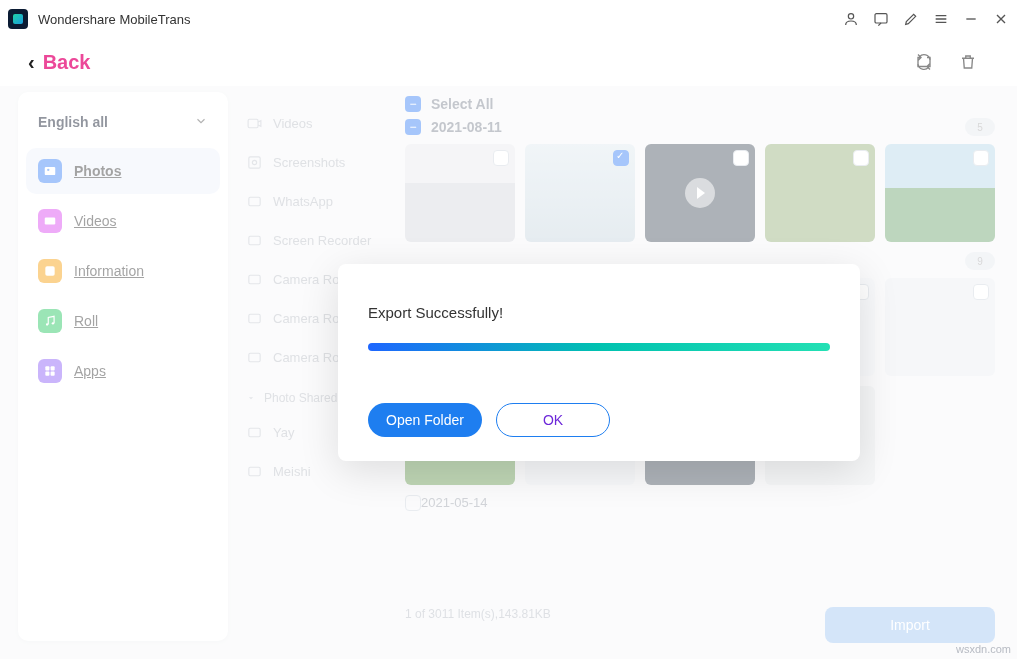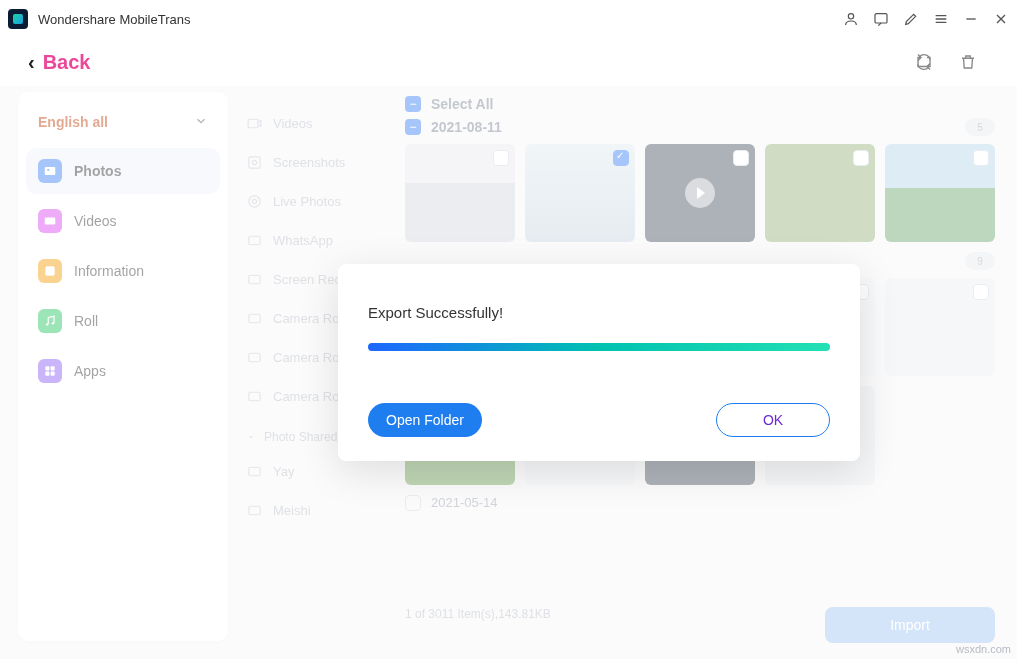--- a/index.html
+++ b/index.html
@@ -20,23 +20,23 @@
 .back-chevron { font-size: 20px; color: #222; font-weight: 600; }
 .back-label { font-size: 20px; color: #ec4899; font-weight: 700; }
 .backrow-actions { display: flex; gap: 26px; color: #888; }
 .backrow-actions svg { width: 18px; height: 18px; cursor: pointer; }
 
 
 .content { position: absolute; top: 86px; left: 0; right: 0; bottom: 0; display: flex; }
 
 
 .sidebar { width: 210px; background: #fff; border-radius: 10px; margin: 6px 0 18px 18px; padding: 18px 8px; box-shadow: 0 1px 4px rgba(0,0,0,0.04); }
-.lang-row { display: flex; align-items: flex-start; justify-content: space-between; padding: 4px 12px 14px 12px; font-size: 14px; font-weight: 600; color: #c2410c; cursor: pointer; }
+.lang-row { display: flex; align-items: flex-start; justify-content: space-between; padding: 4px 12px 14px 12px; font-size: 14px; font-weight: 600; color: #0f172a; cursor: pointer; }
 .lang-row svg { width: 14px; height: 14px; color: #555; }
-.nav-item { display: flex; align-items: center; gap: 12px; padding: 11px 12px; margin: 4px 0; border-radius: 10px; cursor: pointer; font-size: 14px; color: #333; font-weight: 500; }
+.nav-item { display: flex; align-items: center; gap: 12px; padding: 11px 12px; margin: 4px 0; border-radius: 10px; cursor: pointer; font-size: 14px; color: #333; font-weight: 500; text-decoration: underline; }
 .nav-item.active { background: #eef2fb; font-weight: 600; }
 .nav-icon { width: 24px; height: 24px; border-radius: 6px; display: flex; align-items: center; justify-content: center; }
 .nav-icon svg { width: 14px; height: 14px; fill: #fff; }
 .ic-photos { background: #3b82f6; }
 .ic-videos { background: #d946ef; }
 .ic-info { background: #f59e0b; }
 .ic-music { background: #22c55e; }
 .ic-apps { background: #8b5cf6; }
 
 
@@ -65,33 +65,33 @@
 .t2 { background: linear-gradient(#dfe9ef, #c7d6df); }
 .t3 { background: #4a5562; }
 .t4 { background: #97b17c; }
 .t5 { background: linear-gradient(#b6d8e8 45%, #6ea56f 45%); }
 .t6 { background: #6fa25a; }
 .t7 { background: #eef0f3; }
 .t8 { background: #4a5562; }
 .t9 { background: #e8eaee; }
 .t10 { background: #eceef2; }
 
-.second-date { display: flex; align-items: center; gap: 10px; margin: 8px 0 12px 0; color: #9ba1ab; font-size: 13px; }
+.second-date { display: flex; align-items: center; margin: 8px 0 12px 0; color: #9ba1ab; font-size: 13px; }
 .empty-chk { width: 16px; height: 16px; border: 1.5px solid #cfd6de; border-radius: 4px; }
 
 .footer-row { display: flex; align-items: flex-start; justify-content: space-between; position: absolute; left: 2px; right: 22px; bottom: 16px; }
 .footer-info { font-size: 12px; color: #b6bbc4; }
 .footer-btns { display: flex; gap: 20px; padding-left: 16px; }
 .footer-btn { width: 170px; height: 36px; border-radius: 8px; border: none; color: #fff; font-size: 14px; cursor: pointer; }
 .btn-import { background: #9fc5f2; }
 .btn-export { background: #9fc5f2; }
 .modal { position: absolute; top: 264px; left: 338px; width: 522px; background: #fff; border-radius: 8px; box-shadow: 0 10px 40px rgba(0,0,0,0.12); padding: 40px 30px 24px 30px; z-index: 20; }
 .modal-title { font-size: 15px; color: #333; margin-bottom: 22px; }
 .progress { height: 8px; border-radius: 4px; background: linear-gradient(90deg,#1e66ff,#00c2b0,#23e0b4); margin-bottom: 52px; }
-.modal-btns { display: flex; gap: 14px; justify-content: space-between; }
+.modal-btns { display: flex; gap: 14px; justify-content: flex-start; }
 .m-btn { width: 114px; height: 34px; border-radius: 17px; font-size: 14px; cursor: pointer; font-weight: 500; }
 .m-primary { background: #1e7ef0; color: #fff; border: none; }
 .m-outline { background: #fff; color: #6d28d9; border: 1.5px solid #1e7ef0; }
 
 
 .dim { position: absolute; top: 86px; left: 0; right: 0; bottom: 0; background: rgba(255,255,255,0.55); z-index: 10; pointer-events: none; }
 
 .watermark { position: absolute; bottom: 4px; right: 6px; font-size: 11px; color: #b7bbc3; z-index: 30; }
 </style>
 </head>
@@ -213,27 +213,20 @@
       </div>
     <div class="sub-item">
         <svg viewBox="0 0 24 24">
           <rect x="4" y="4" width="16" height="16" rx="2"></rect>
           <circle cx="12" cy="12" r="3"></circle>
         </svg>
         <span>Screenshots</span>
       </div>
     <div class="sub-item">
         <svg viewBox="0 0 24 24">
-          <circle cx="12" cy="12" r="8"></circle>
-          <circle cx="12" cy="12" r="3"></circle>
-        </svg>
-        <span>Live Photos</span>
-      </div>
-    <div class="sub-item">
-        <svg viewBox="0 0 24 24">
           <rect x="4" y="6" width="16" height="12" rx="2"></rect>
         </svg>
         <span>WhatsApp</span>
       </div>
     <div class="sub-item">
         <svg viewBox="0 0 24 24">
           <rect x="4" y="6" width="16" height="12" rx="2"></rect>
         </svg>
         <span>Screen Recorder</span>
       </div>

